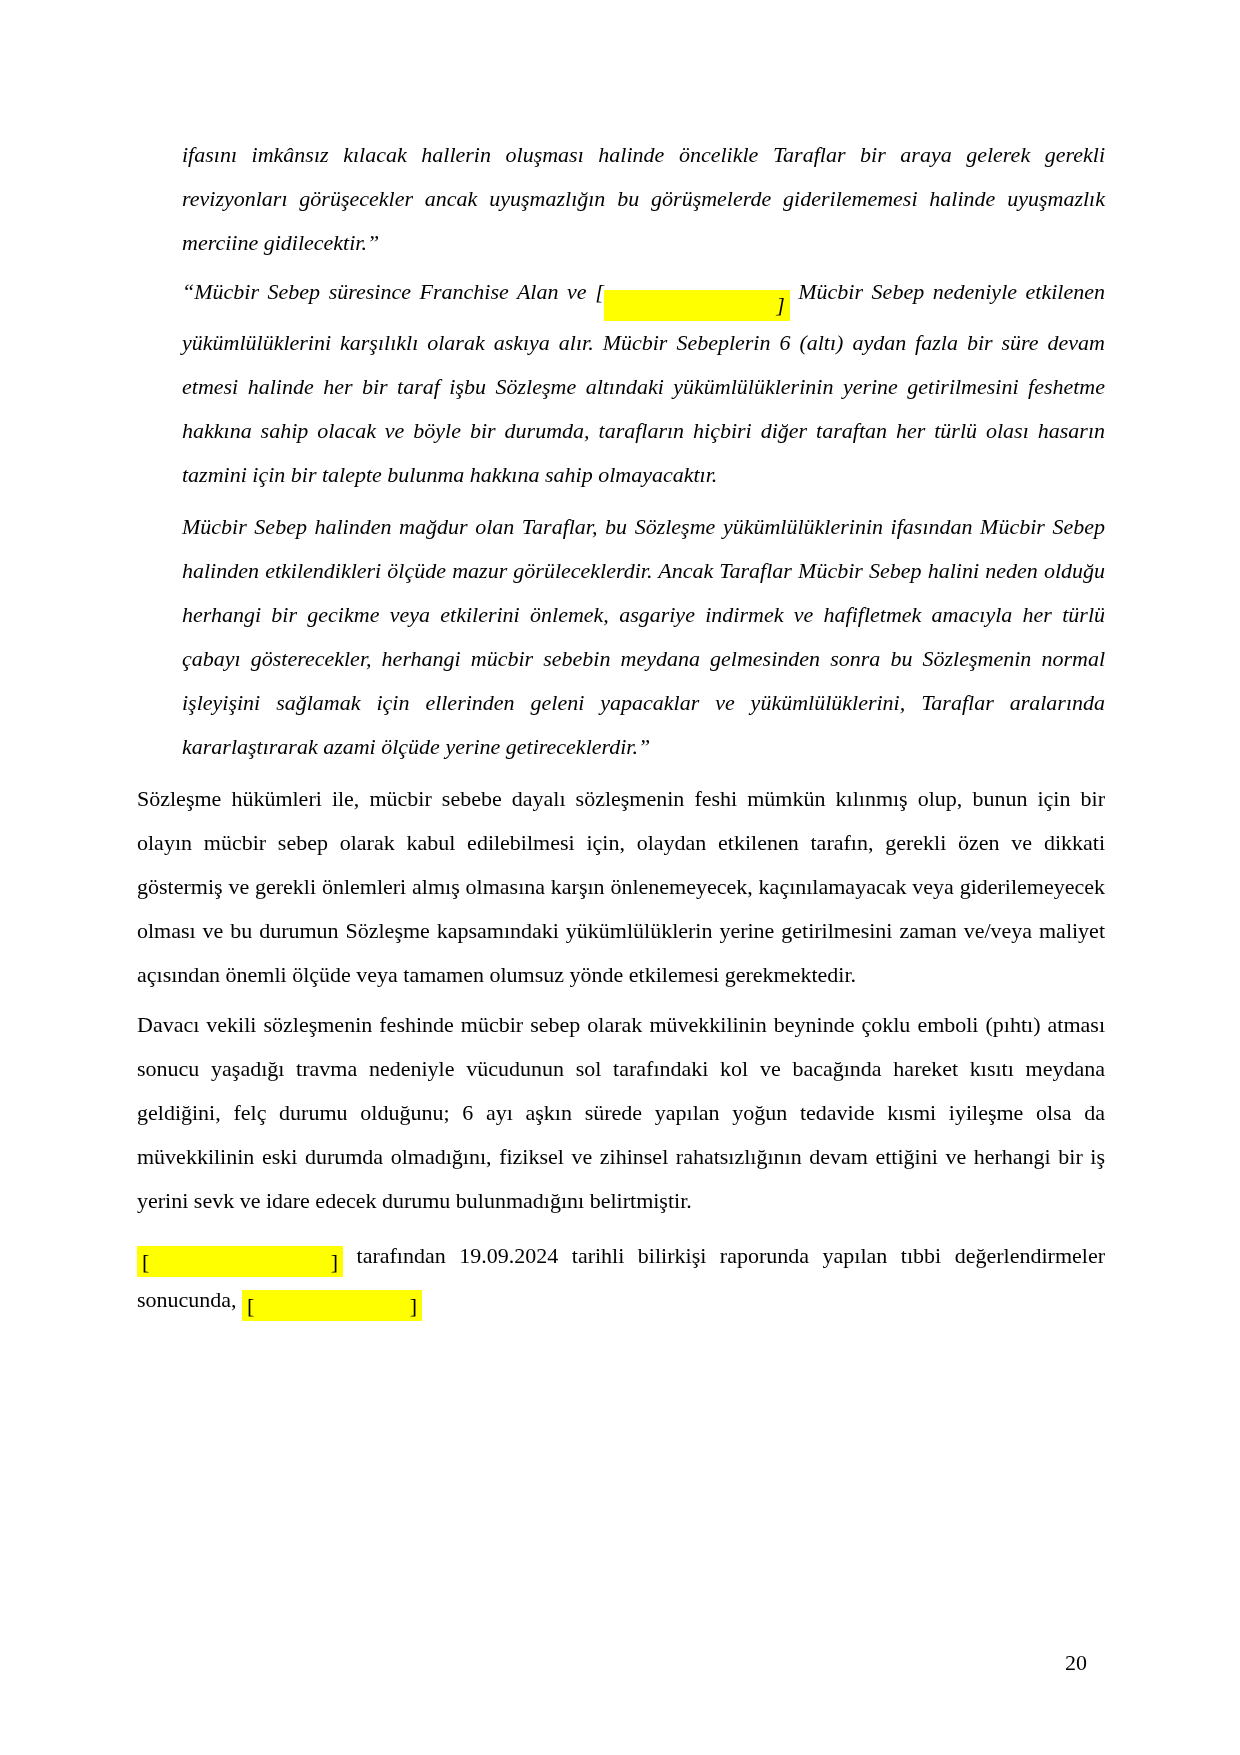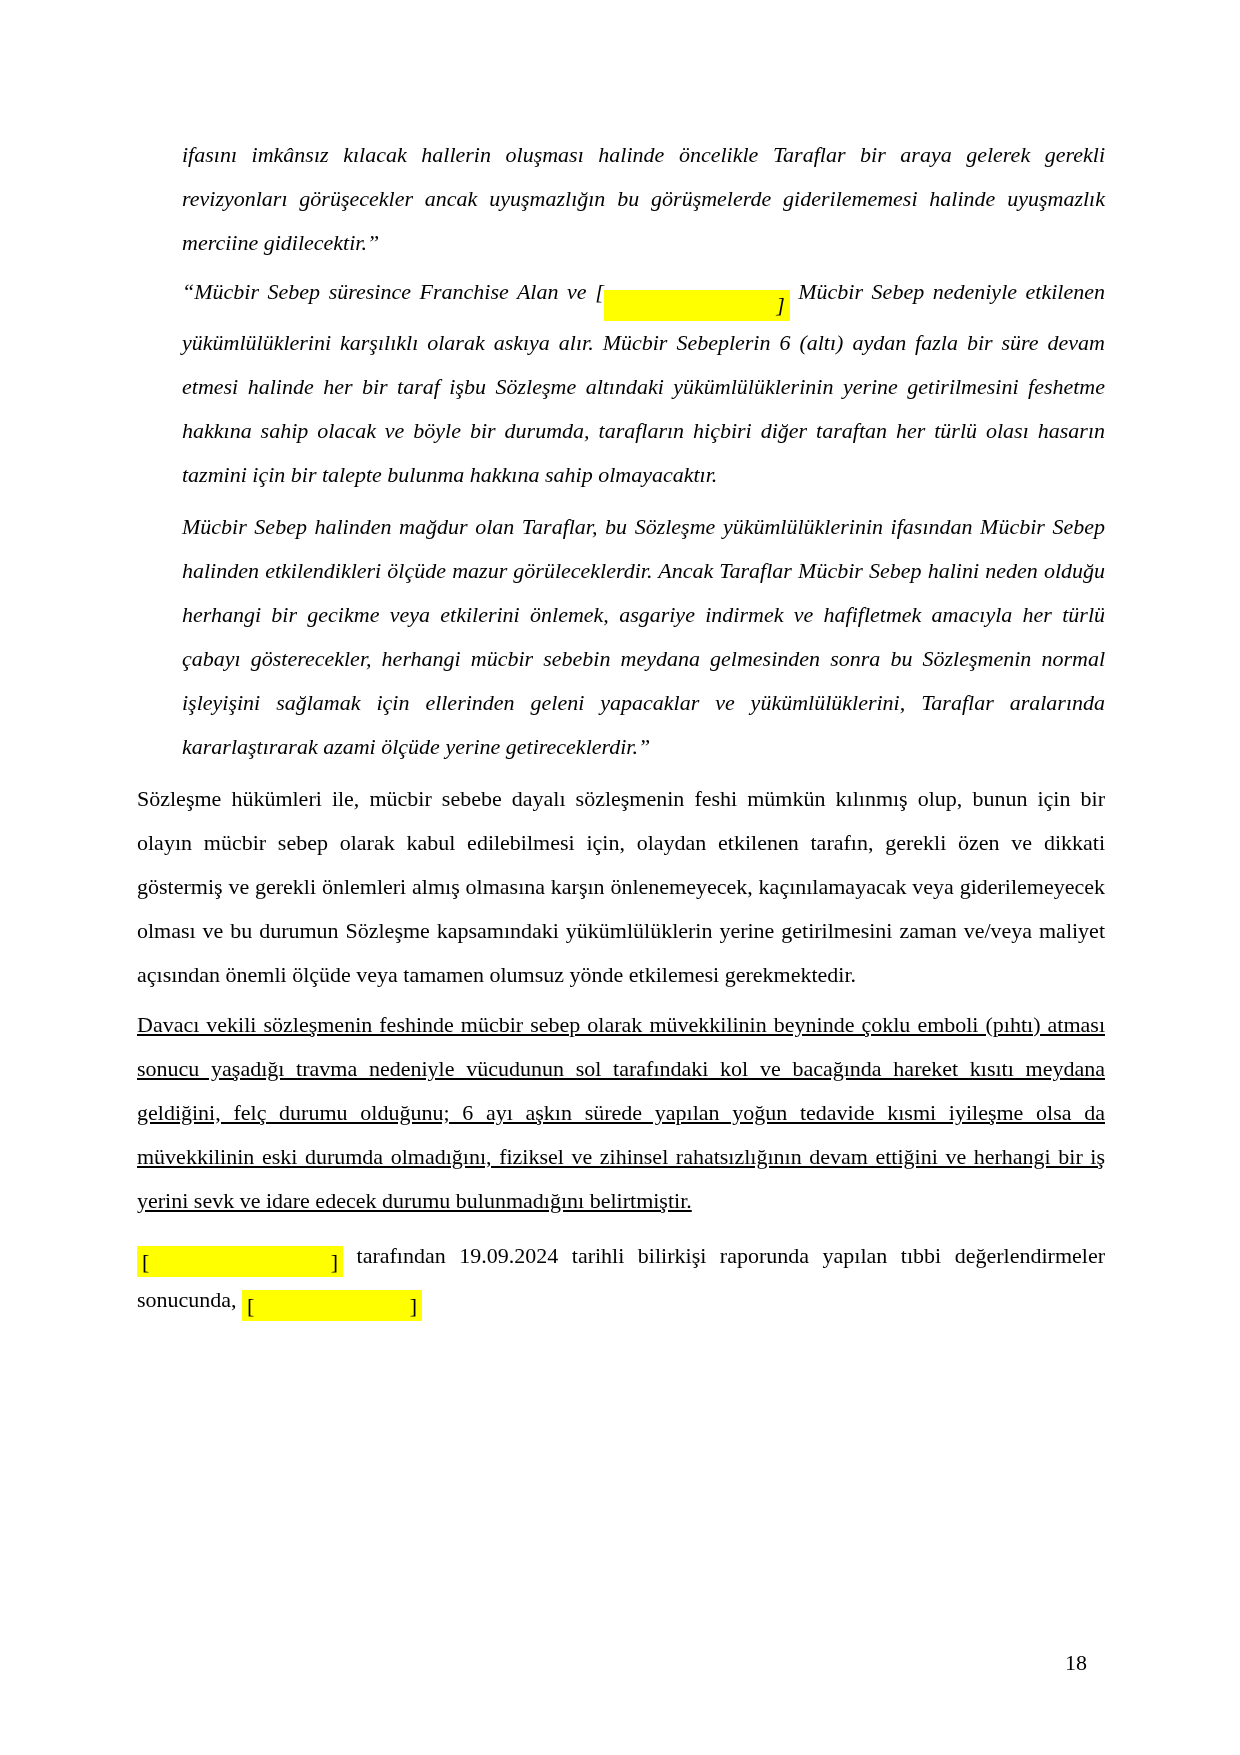--- a/index.html
+++ b/index.html
@@ -30,21 +30,21 @@
   }
   .quote {
     margin-left: 45px;
     font-style: italic;
   }
   .mb-q1   { margin-bottom: 5px; }
   .mb-intro{ margin-bottom: 23px; }
   .mb-q2a  { margin-bottom: 8px; font-style: italic; }
   .mb-q2b  { margin-bottom: 8px; }
   .mb-p1   { margin-bottom: 6px; }
-  .mb-p2   { margin-bottom: 11px; text-decoration: underline; }
+  .mb-p2   { margin-bottom: 11px; }
   .redaction {
     display: inline-flex;
     justify-content: space-between;
     align-items: center;
     background: #ffff00;
     height: 31px;
     padding: 0 5px;
     vertical-align: -6px;
   }
   .r-a { width: 186px; }
@@ -81,14 +81,14 @@
     <p><span class="redaction r-b">
           <span>[</span>
           <span>]</span>
         </span><span> tarafından 19.09.2024 tarihli bilirkişi raporunda yapılan tıbbi değerlendirmeler sonucunda, </span><span class="redaction r-c">
           <span>[</span>
           <span>]</span>
         </span></p>
 
   </div>
 
-  <div class="page-number">18</div>
+  <div class="page-number">20</div>
 </div>
 
 </body></html>

